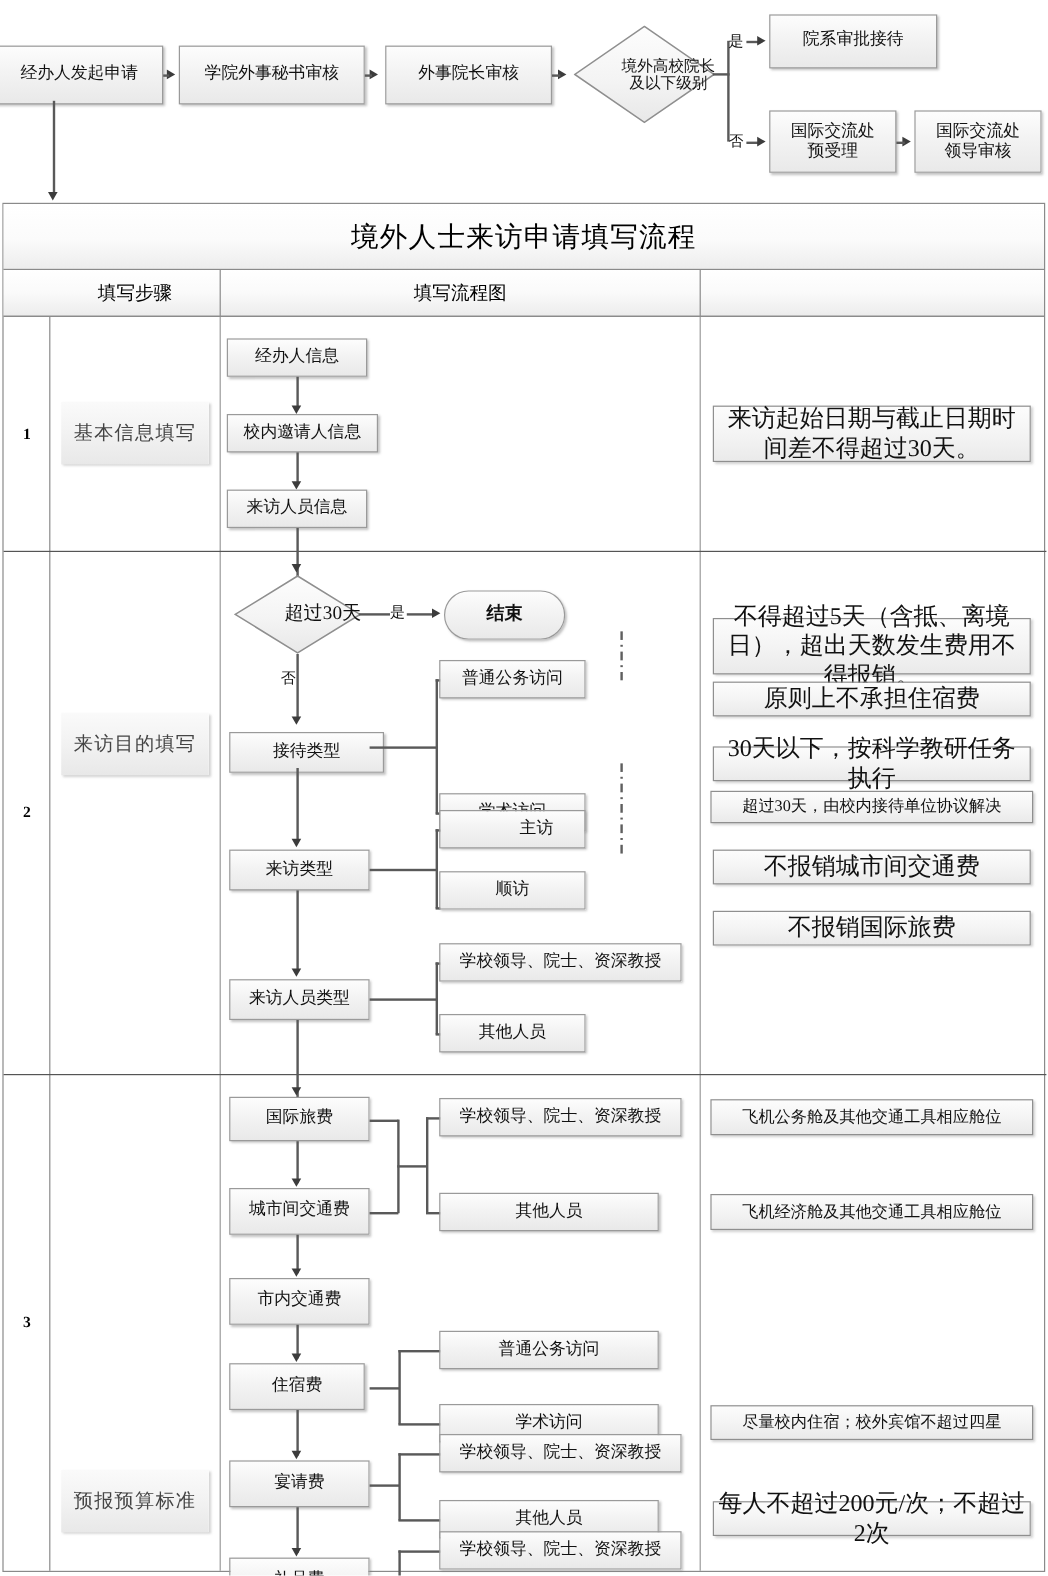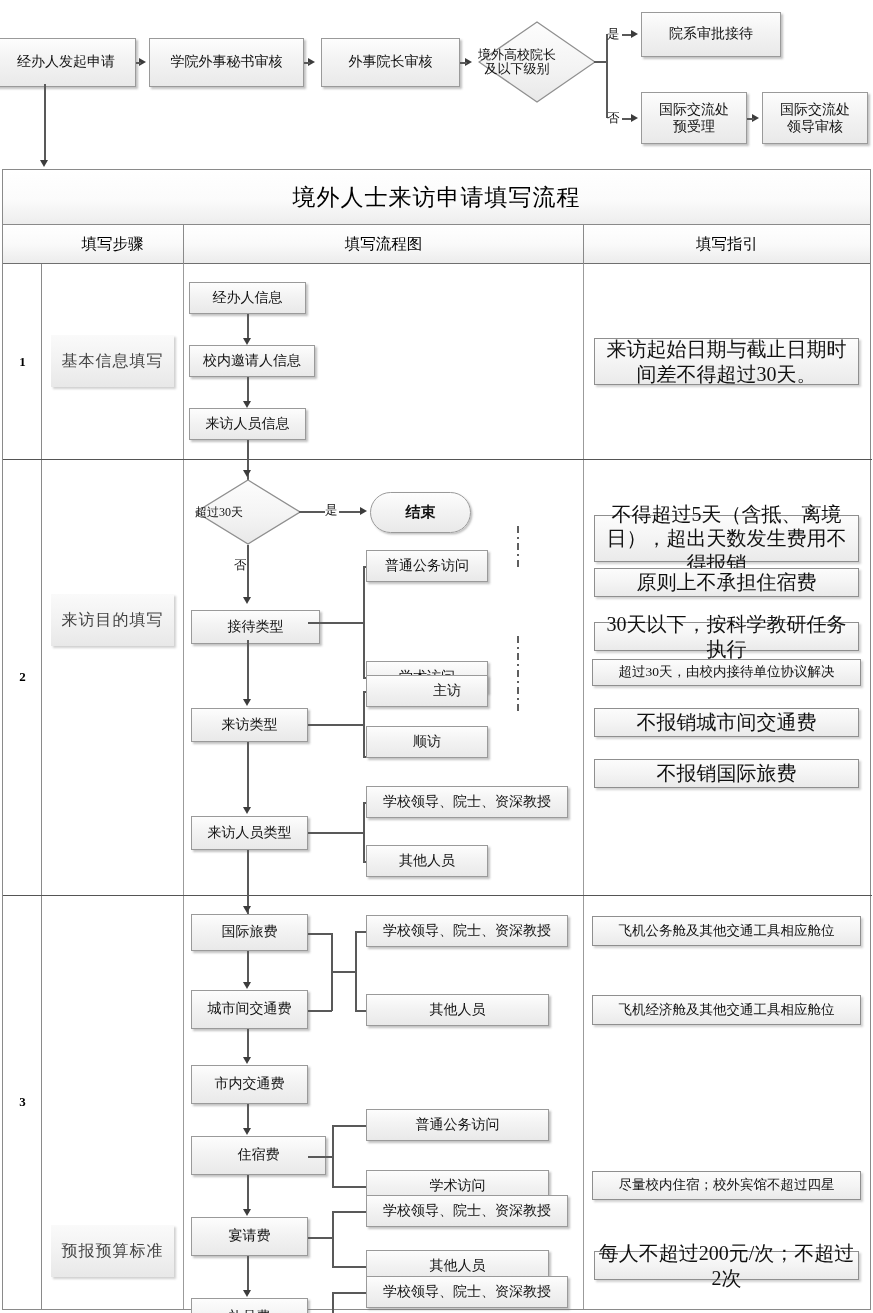--- a/index.html
+++ b/index.html
@@ -41,21 +41,21 @@
   .fbox.round {
     border-radius: 22px;
     font-weight: bold;
   }
 
   
   .diamond {
     position: absolute;
     display: flex;
     align-items: center;
-    justify-content: flex-start;
+    justify-content: flex-end;
   }
   .diamond .dshape {
     position: absolute;
     inset: 0;
   }
   .diamond .dlabel {
     position: relative;
     z-index: 2;
     text-align: center;
     font-size: 13px;
@@ -288,21 +288,20 @@
     <div class="arrow-d" style="left:40px; top:160px;"></div>
   </div>
 
   <div id="table">
 
     <div id="title-band">境外人士来访申请填写流程</div>
 
     <div id="header-band">
       <div class="hcell" style="left:181px; width:399px;">填写流程图</div>
       <div class="hcell" style="left:39px; width:141px;">填写步骤</div>
-      <div class="hcell" style="left:581px; width:286px;">填写指引</div>
       <div class="vrule" style="left:180px; top:0; height:39px;"></div>
       <div class="vrule" style="left:580px; top:0; height:39px;"></div>
     </div>
 
     <div class="vrule" style="left:38px; top:94px; height:1045px;"></div>
     <div class="vrule" style="left:180px; top:94px; height:1045px; background:#9b9b9b;"></div>
     <div class="vrule" style="left:580px; top:94px; height:1045px; background:#9b9b9b;"></div>
 
     <div class="hrule" style="left:0; top:289px; width:869px;"></div>
     <div class="hrule" style="left:0; top:725px; width:869px;"></div>
@@ -326,21 +325,21 @@
     <div class="guide" style="left:591px; top:168px; width:265px; height:47px;">来访起始日期与截止日期时间差不得超过30天。</div>
 
     <div class="numcell" style="top:289px; height:436px;">2</div>
     <div class="steplabel" style="left:48px; top:424px; width:123px; height:52px;">来访目的填写</div>
 
     <div class="arrow-d" style="left:240px; top:300px;"></div>
     <div class="diamond" style="left:192px; top:309px; width:106px; height:66px;">
       <svg class="dshape" viewBox="0 0 106 66" preserveAspectRatio="none">
         <polygon points="53,1 105,33 53,65 1,33" fill="url(#dg)" stroke="#8f8f8f" stroke-width="1.3"></polygon>
       </svg>
-      <div class="dlabel" style="font-size:12px;">超过30天</div>
+      <div class="dlabel" style="font-size:16px;">超过30天</div>
     </div>
 
     <div class="ln h" style="left:296px; top:341px; width:26px;"></div>
     <div class="lbl" style="left:322px; top:332px;">是</div>
     <div class="ln h" style="left:336px; top:341px; width:24px;"></div>
     <div class="arrow-r" style="left:357px; top:337px;"></div>
 
     <div class="fbox round" style="left:367px; top:322px; width:101px; height:41px; font-size:15px;">结束</div>
 
     <div class="ln v" style="left:244px; top:375px; height:55px;"></div>
@@ -429,21 +428,21 @@
     <div class="guide" style="left:589px; top:825px; width:269px; height:30px; font-size:13.5px;">飞机经济舱及其他交通工具相应舱位</div>
 
     <div class="ln v" style="left:244px; top:859px; height:32px;"></div>
     <div class="arrow-d" style="left:240px; top:887px;"></div>
     <div class="fbox" style="left:188px; top:895px; width:117px; height:39px;">市内交通费</div>
     <div class="dashdot" style="left:306px; top:914px; width:285px;"></div>
 
 
     <div class="ln v" style="left:244px; top:934px; height:28px;"></div>
     <div class="arrow-d" style="left:240px; top:958px;"></div>
-    <div class="fbox" style="left:188px; top:966px; width:135px; height:39px;">住宿费</div>
+    <div class="fbox" style="left:188px; top:966px; width:113px; height:39px;">住宿费</div>
 
     <div class="ln thick h" style="left:305px; top:986px; width:25px;"></div>
     <div class="ln thick v" style="left:329px; top:955px; height:62px;"></div>
     <div class="ln thick h" style="left:329px; top:955px; width:35px;"></div>
     <div class="ln thick h" style="left:329px; top:1016px; width:35px;"></div>
 
     <div class="fbox" style="left:363px; top:939px; width:183px; height:32px;">普通公务访问</div>
     <div class="fbox" style="left:363px; top:1000px; width:183px; height:32px;">学术访问</div>
 
     <div class="dashdot" style="left:547px; top:955px; width:44px;"></div>

